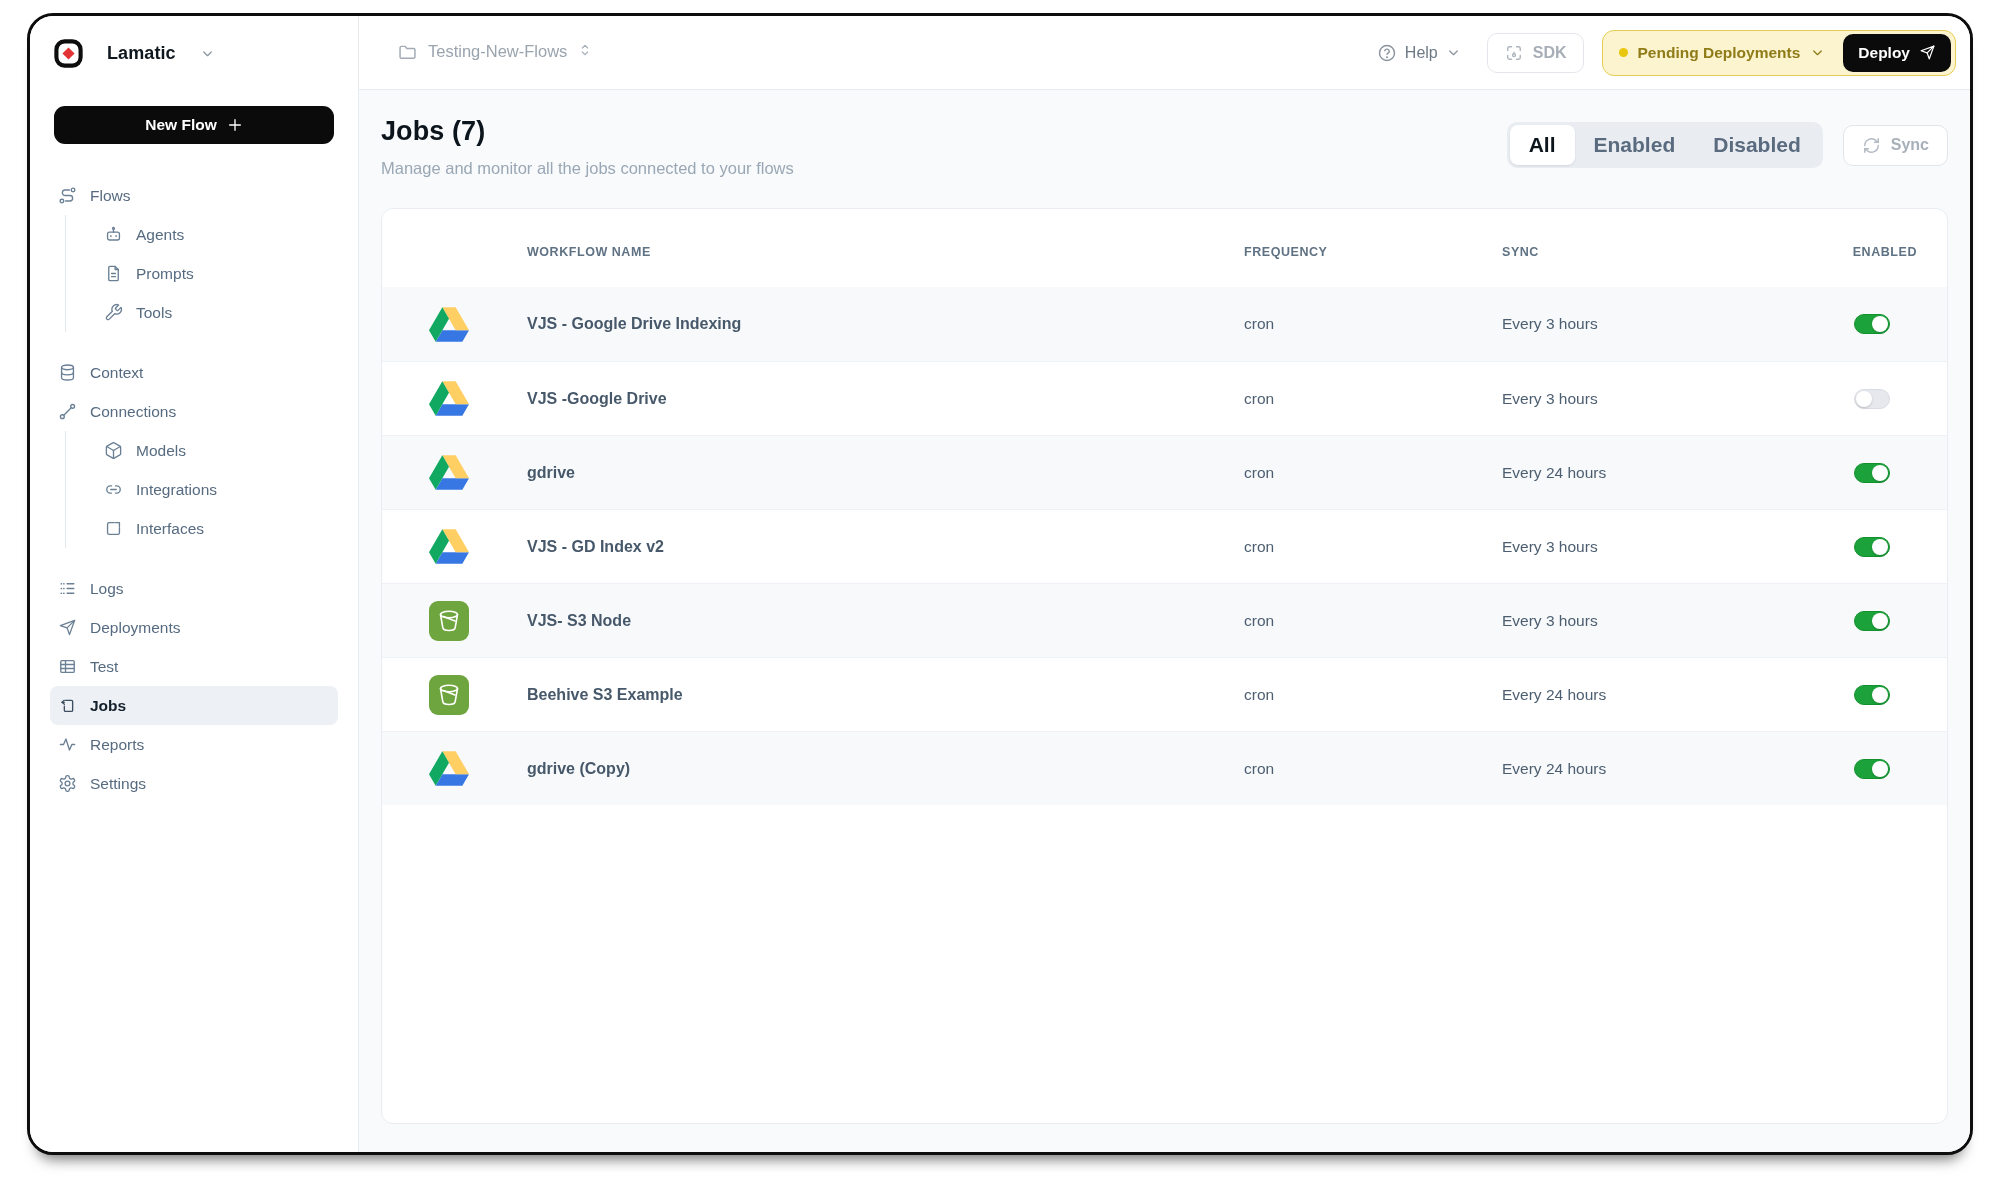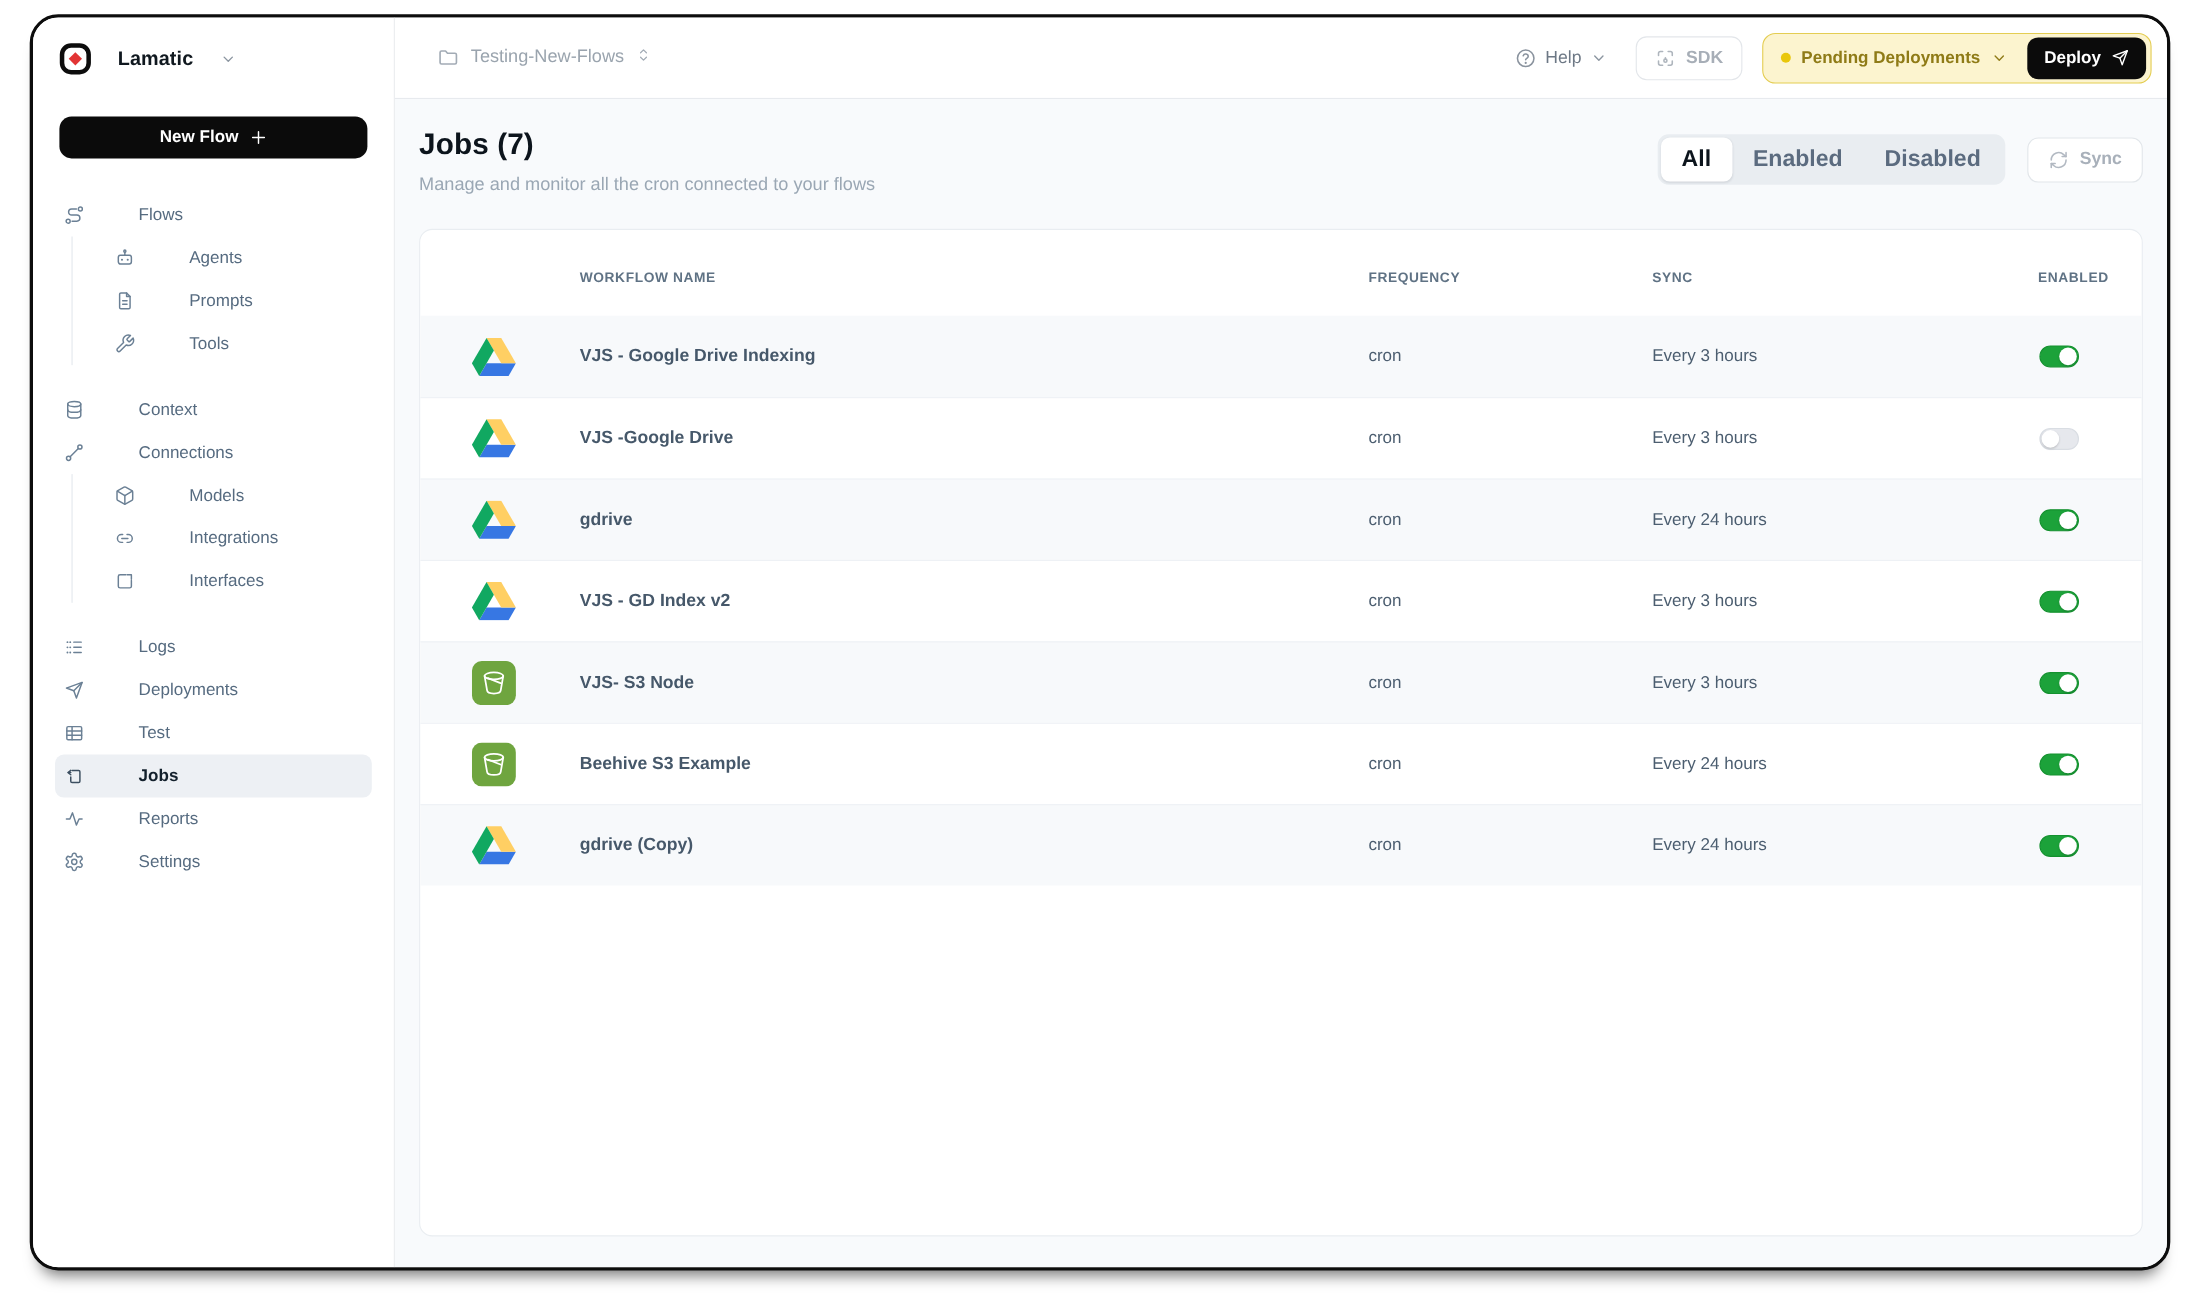--- a/index.html
+++ b/index.html
@@ -23,21 +23,21 @@
   .newflow-btn {
     margin:16px 4px 10px 4px; height:38px; width:calc(100% - 8px);
     background:#0b0b0b; color:#fff; border:none; border-radius:11px;
     font-size:15.5px; font-weight:700; display:flex; align-items:center; justify-content:center; gap:10px;
     font-family:inherit; cursor:pointer;
   }
 
   .nav { padding-top:22px; }
   .nav-item { display:flex; align-items:center; gap:13px; padding:10px 8px; border-radius:8px;
               font-size:15.5px; color:#566b80; font-weight:500; cursor:pointer; }
-  .nav-item .lbl { line-height:1;margin-left:36px; }
+  .nav-item .lbl { line-height:1; }
   .nav-item.selected { background:#edf0f4; color:#13202c; font-weight:600; }
   .nav-item.selected .icn svg { stroke:#3d4f61; }
   .icn { width:19px; height:19px; flex:0 0 19px; }
   .icn svg { width:19px; height:19px; stroke:#6b8095; fill:none; stroke-width:1.7; stroke-linecap:round; stroke-linejoin:round; }
   .nav-children { margin-left:15px; border-left:1px solid #e3e8ed; padding-left:30px; }
   .nav-gap { height:21px; }
 
   
   .right-col { flex:1; display:flex; flex-direction:column; min-width:0; }
   .topbar { height:74px; flex:0 0 74px; background:#fff; border-bottom:1px solid #e7eaee;
@@ -345,21 +345,21 @@
               <path d="M21 3l-6.5 18-3-8.5L3 9.5z"></path>
             </svg>
         </button>
       </div>
     </header>
 
     <main class="main">
       <div class="main-head">
         <div>
           <div class="page-title">Jobs (7)</div>
-          <div class="page-sub">Manage and monitor all the cron connected to your flows</div>
+          <div class="page-sub">Manage and monitor all the jobs connected to your flows</div>
         </div>
         <div class="head-controls">
           <div class="seg">
             <button class="seg-btn active">All</button>
             <button class="seg-btn">Enabled</button>
             <button class="seg-btn">Disabled</button>
           </div>
           <button class="sync-btn">
             <svg width="19" height="19" viewBox="0 0 24 24">
                 <path d="M3.5 12a8.5 8.5 0 0 1 14.3-6.2L20.5 8"></path>

